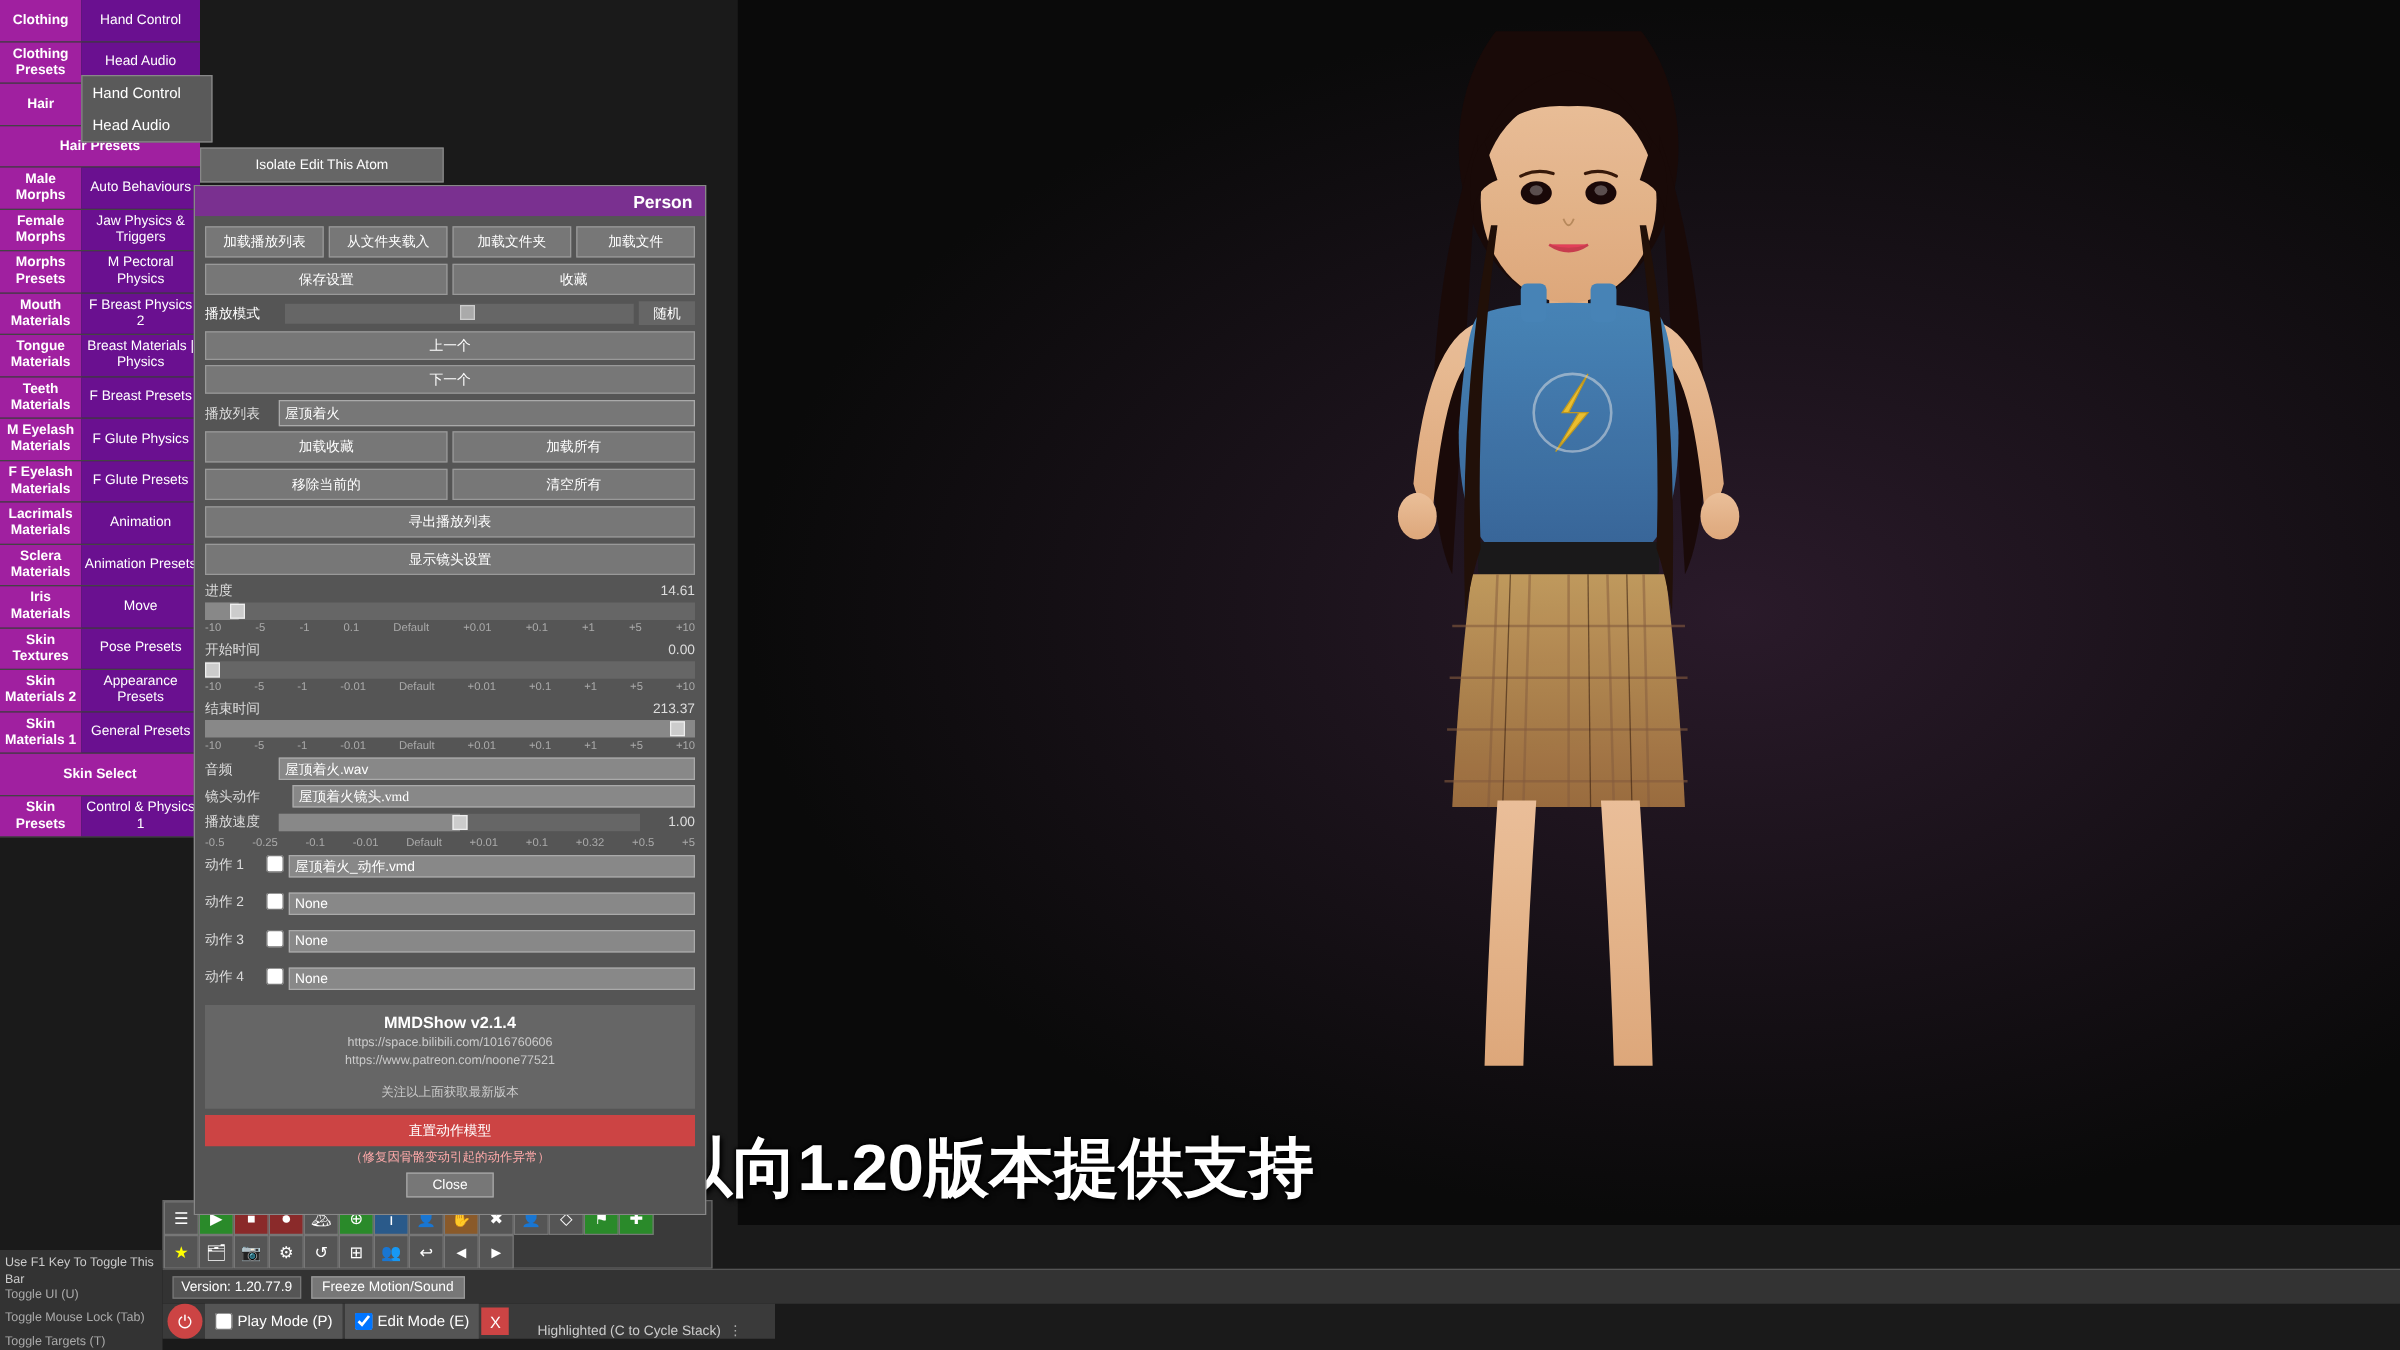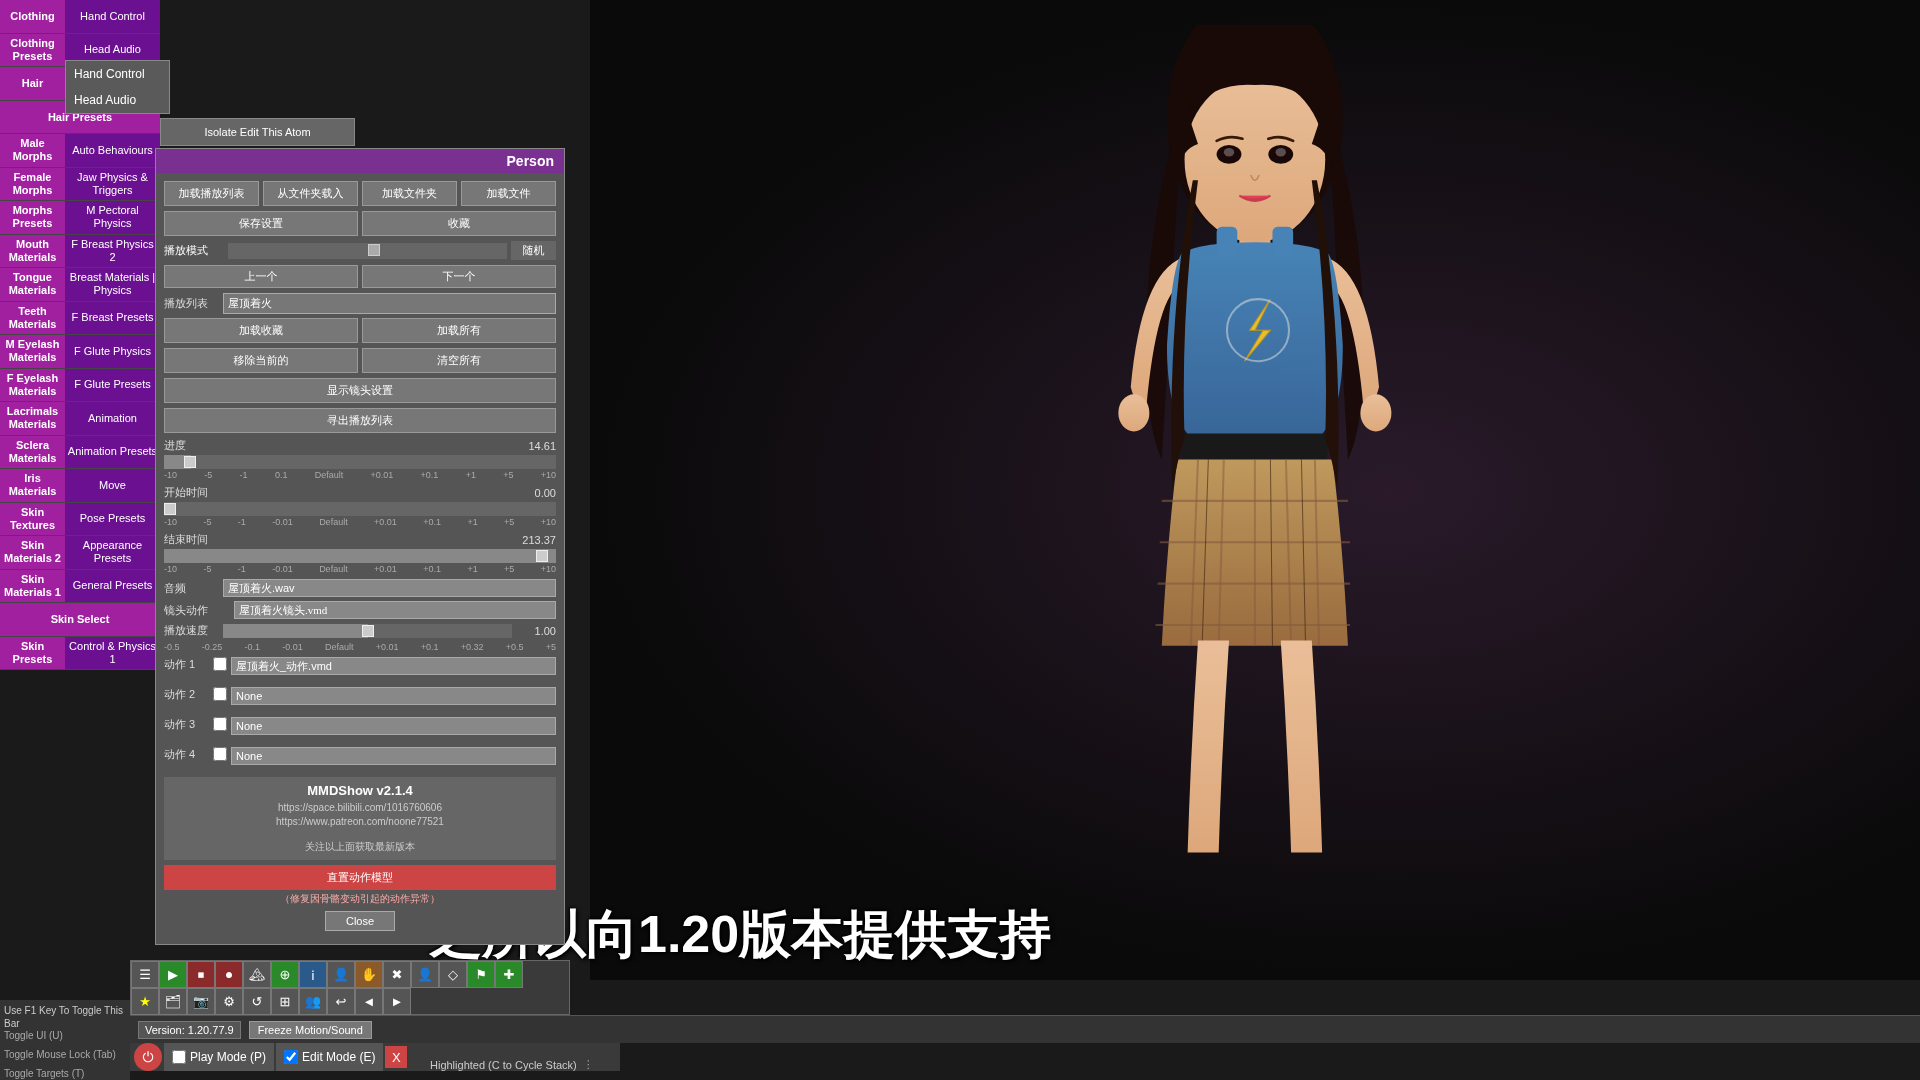--- a/index.html
+++ b/index.html
@@ -584,20 +584,21 @@
       display: flex;
       align-items: center;
       gap: 6px;
     }
 
     
     .nav-btn-row {
       display: flex;
       gap: 4px;
       margin-bottom: 5px;
+      flex-direction: column;
     }
     .nav-btn {
       flex: 1;
       background: #777;
       border: 1px solid #999;
       color: #fff;
       padding: 3px;
       font-size: 11px;
       text-align: center;
       cursor: pointer;
@@ -758,25 +759,25 @@
       <div class="dlg-btn">加载收藏</div>
       <div class="dlg-btn">加载所有</div>
     </div>
     
     <div class="btn-row">
       <div class="dlg-btn">移除当前的</div>
       <div class="dlg-btn">清空所有</div>
     </div>
     
     <div class="btn-row">
+      <div class="dlg-btn" style="flex:2;">寻出播放列表</div>
+    </div>
+    
+    <div class="btn-row">
       <div class="dlg-btn" style="flex:2;">显示镜头设置</div>
-    </div>
-    
-    <div class="btn-row">
-      <div class="dlg-btn" style="flex:2;">寻出播放列表</div>
     </div>
 
     
     <div class="slider-container">
       <div class="slider-header">
         <span class="slider-label">进度</span>
         <span class="slider-value">14.61</span>
       </div>
       <div class="slider-track">
         <div class="slider-fill" style="width:7%"></div>

